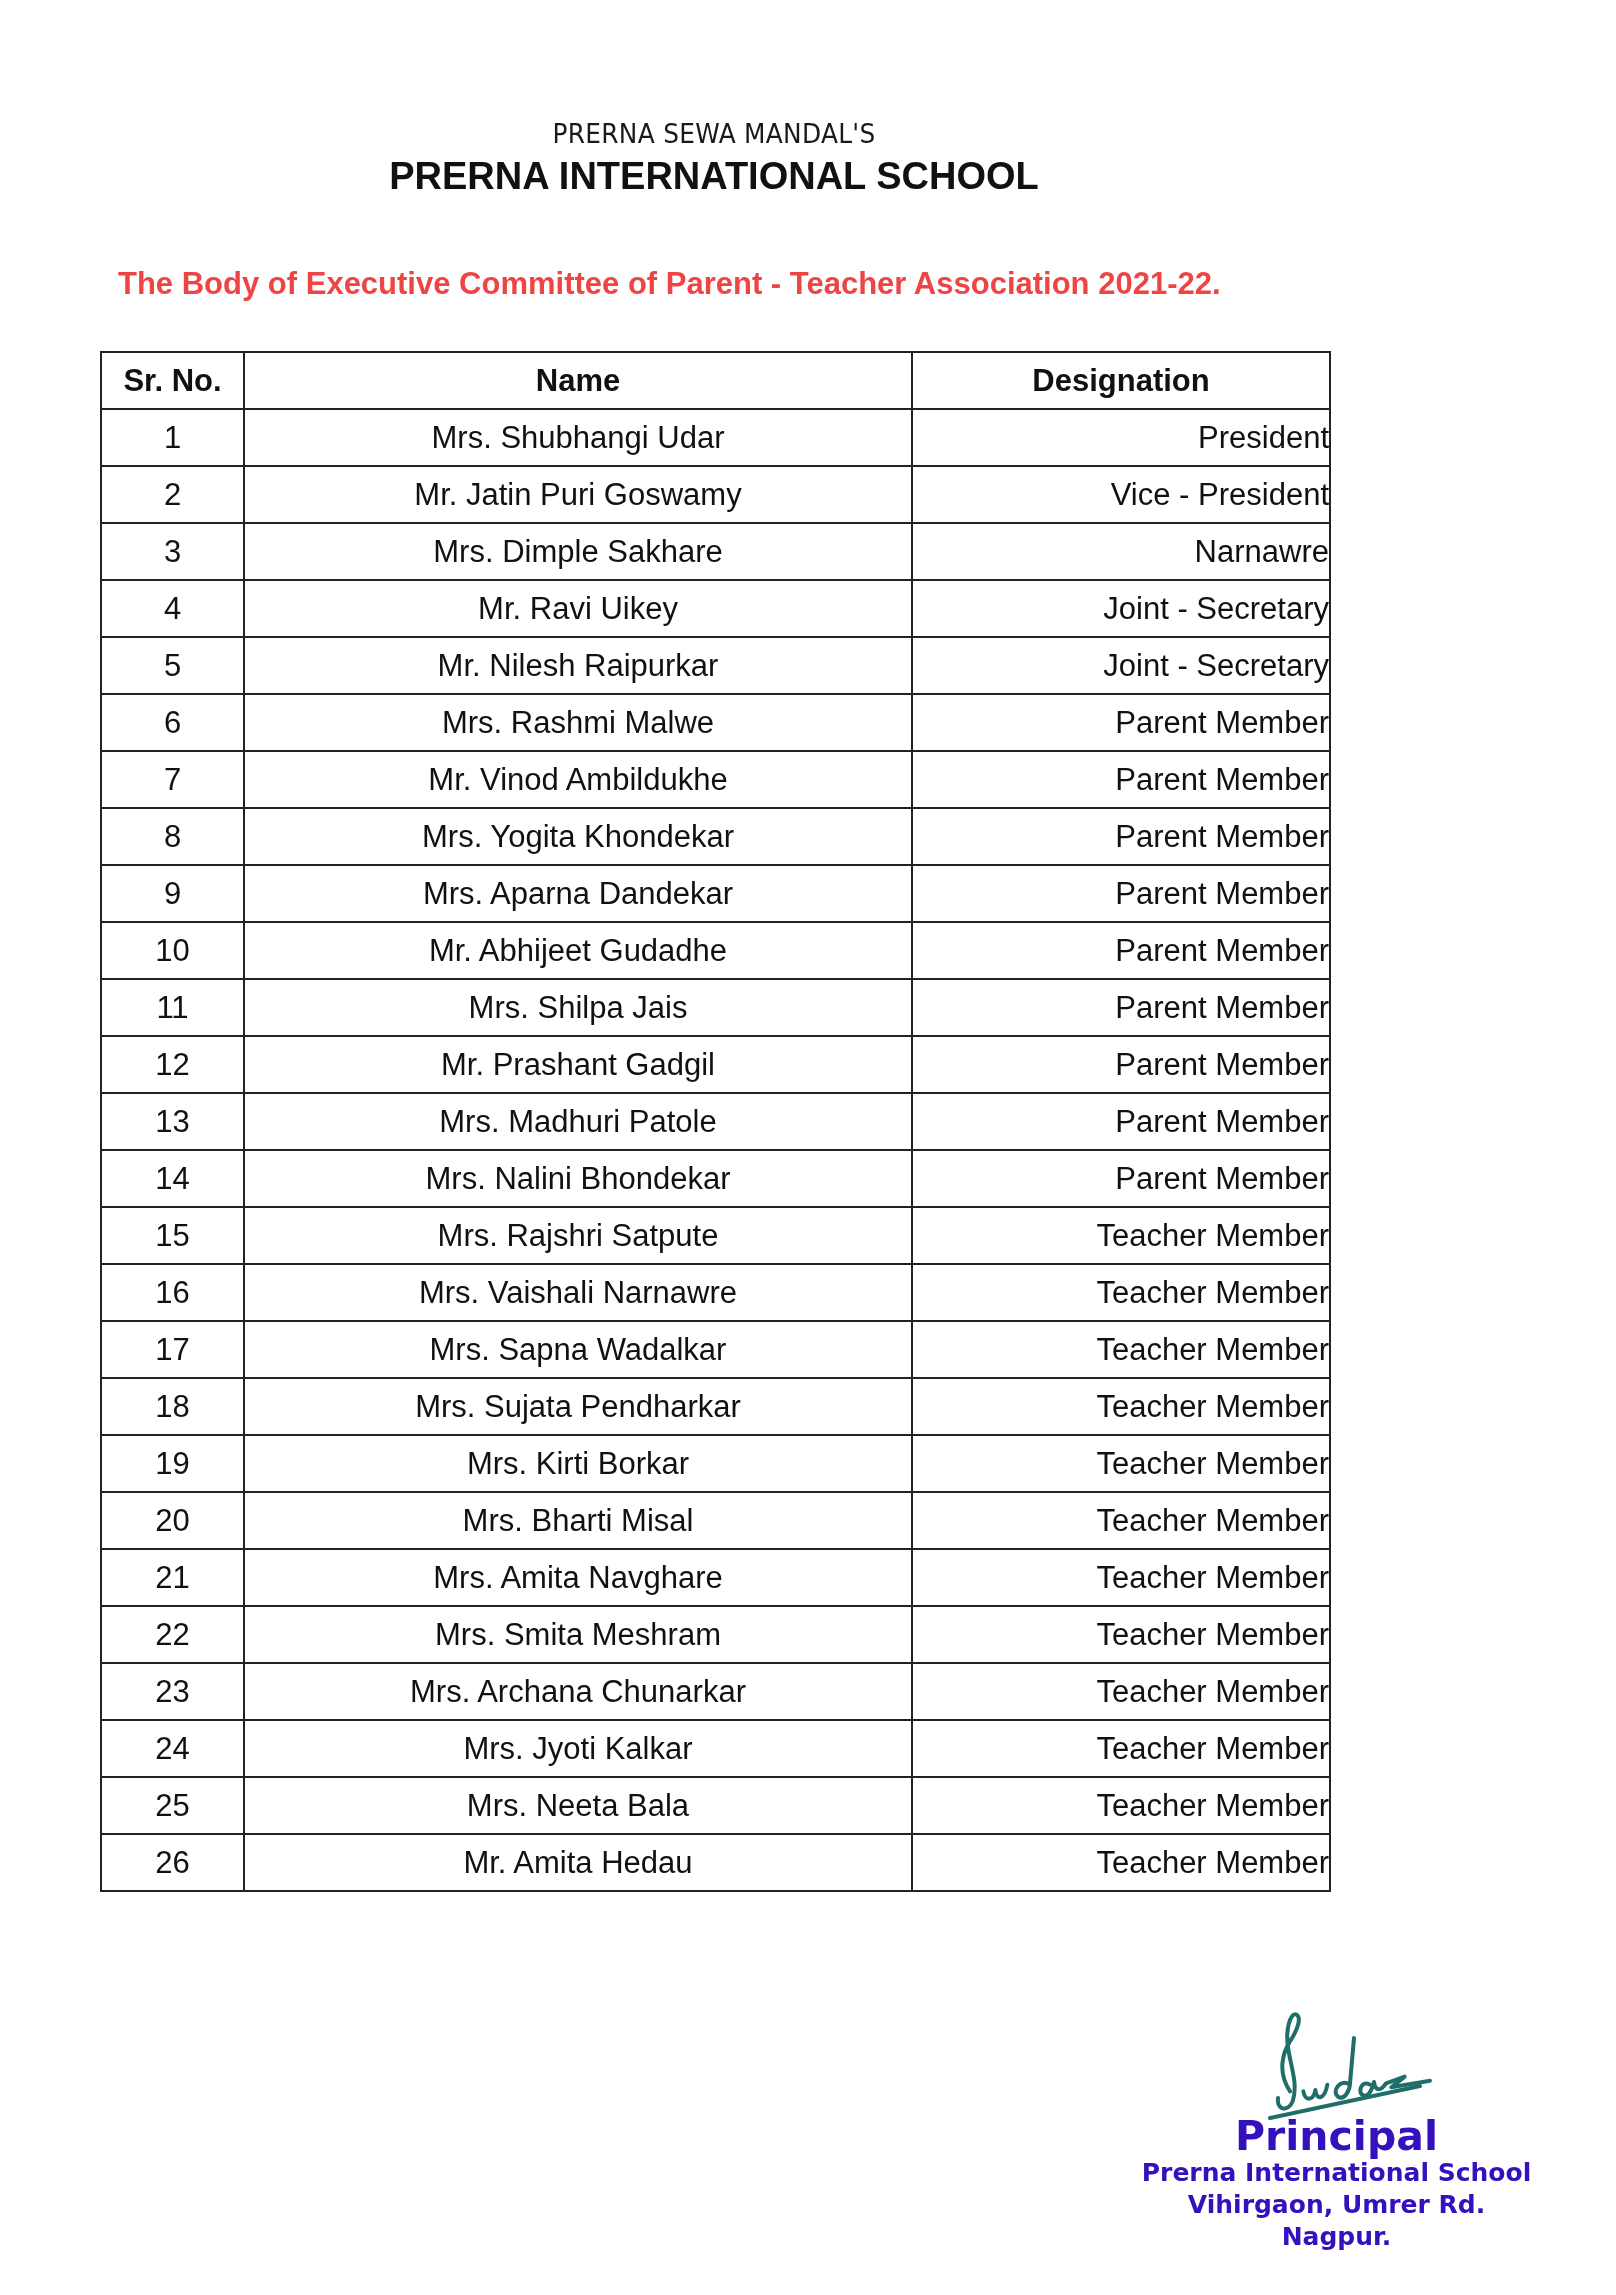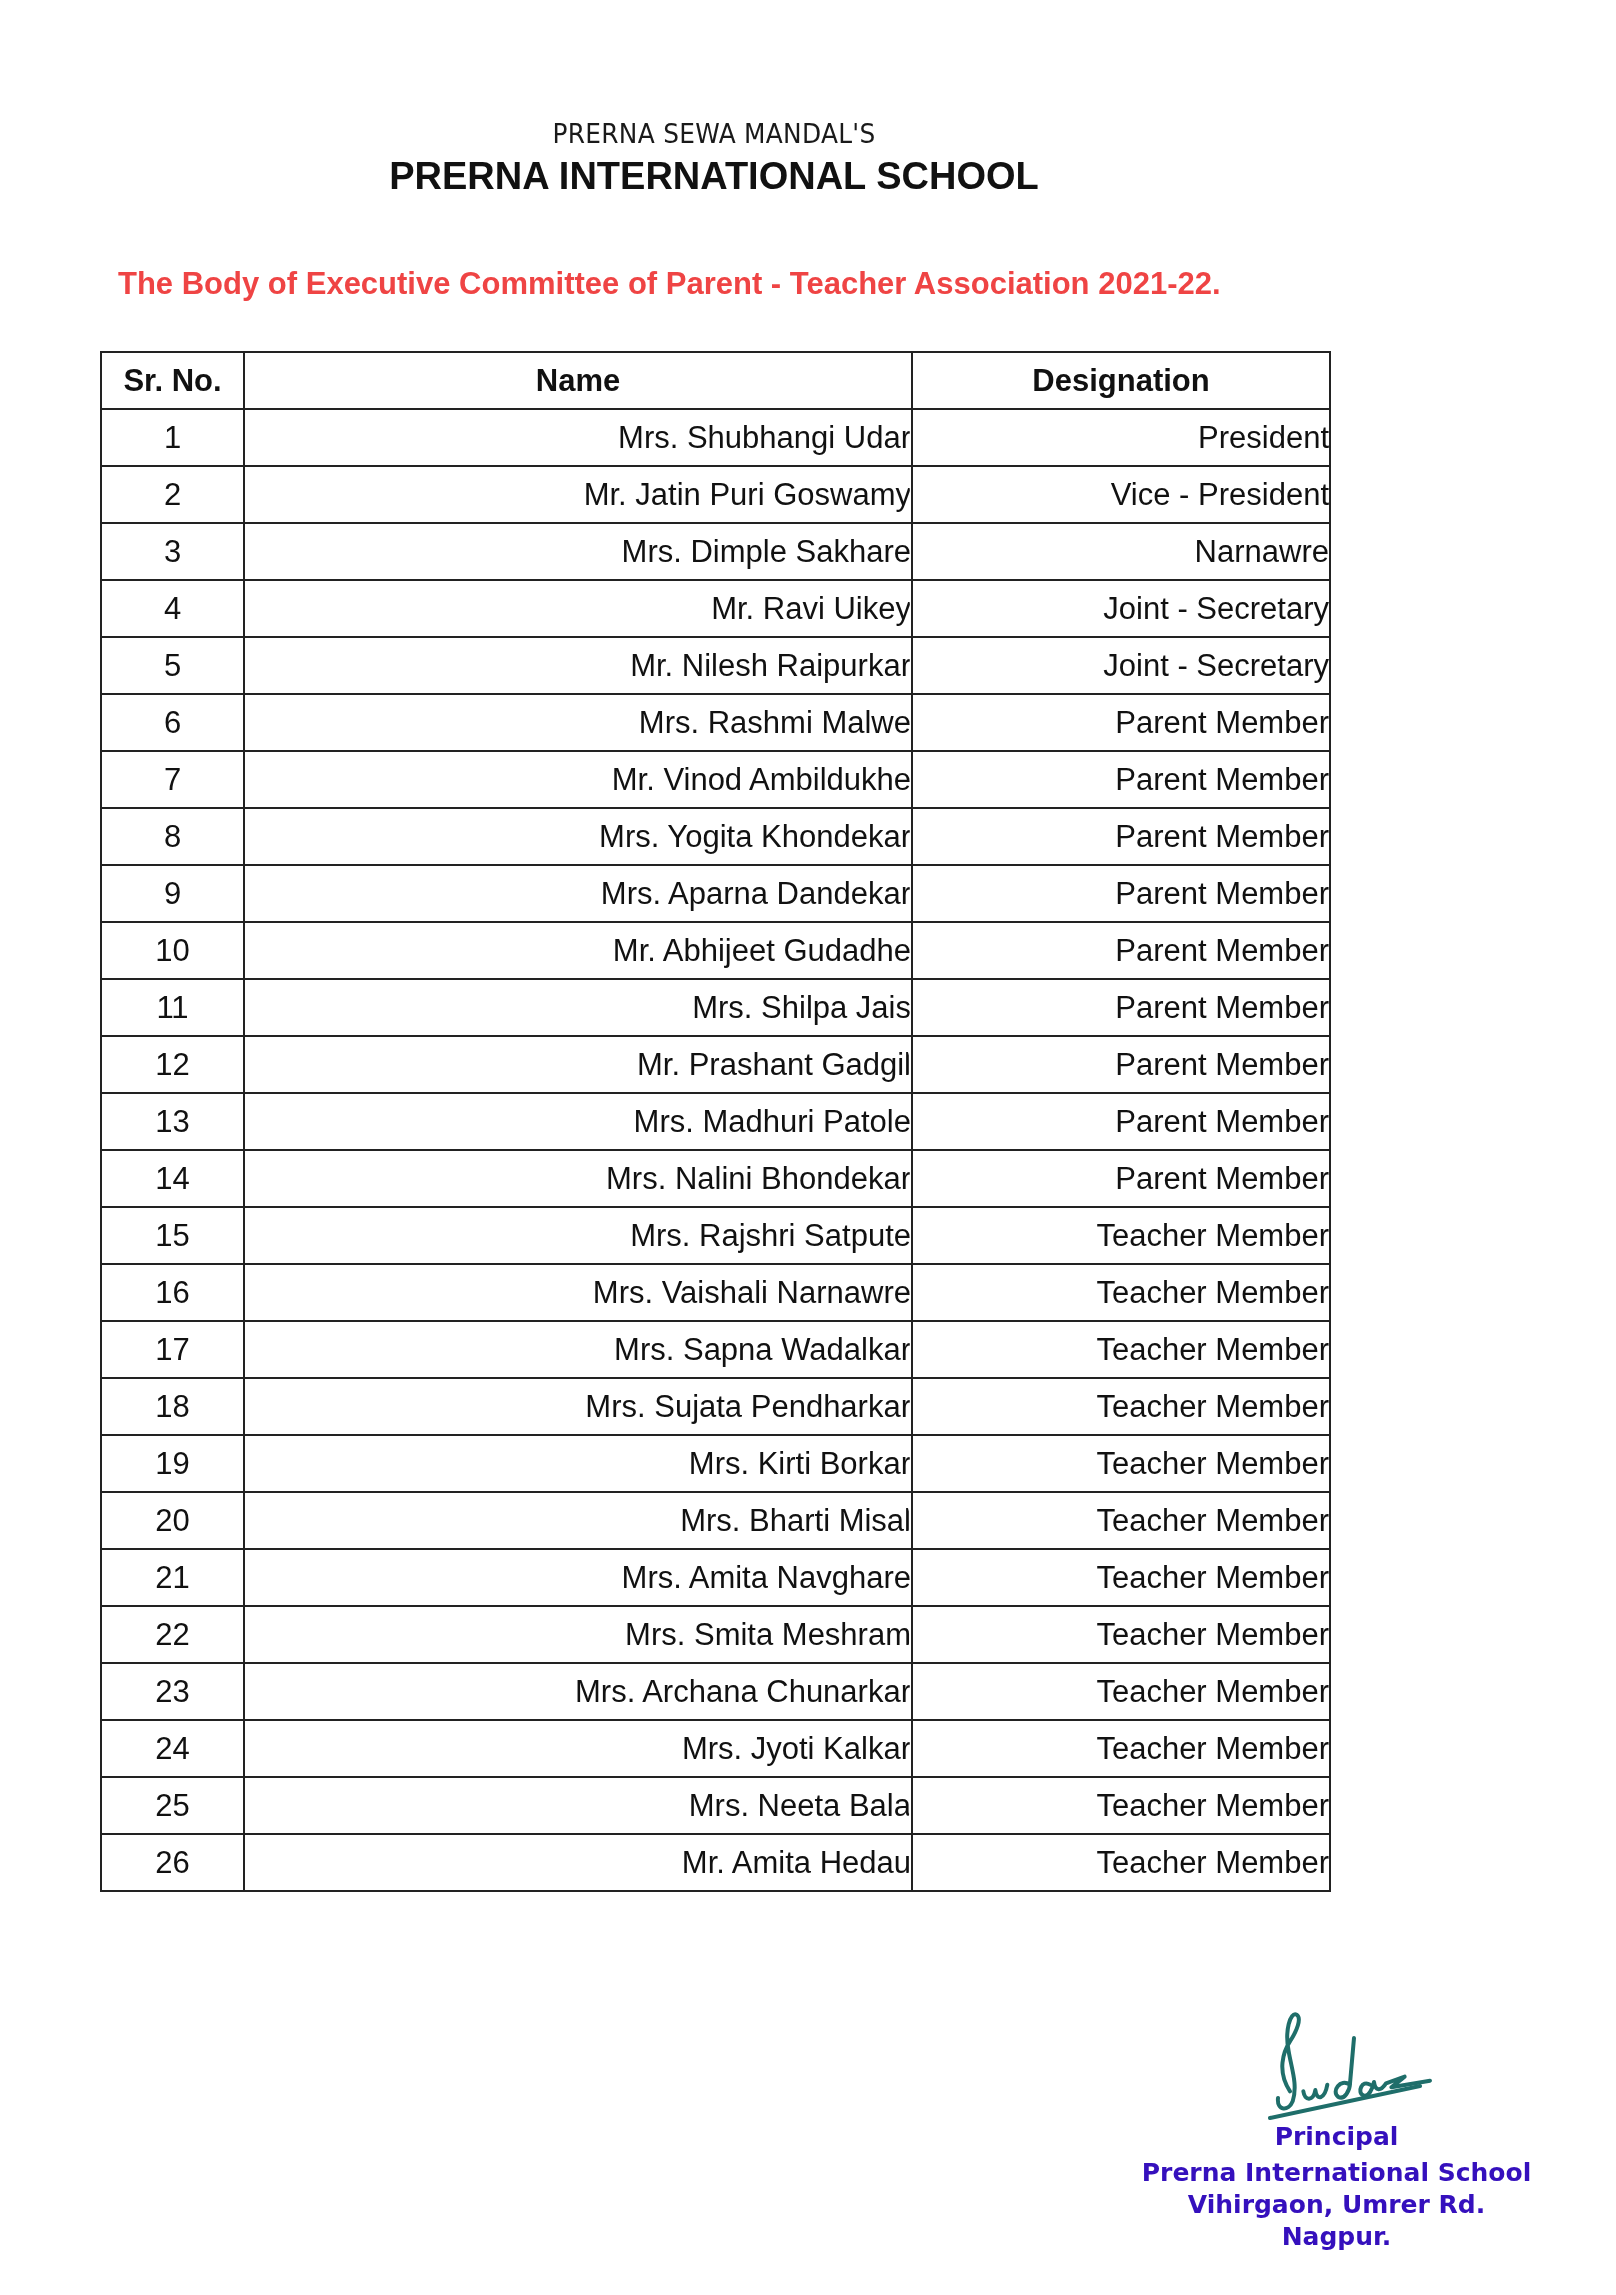--- a/index.html
+++ b/index.html
@@ -7,26 +7,26 @@
   .org { position: absolute; top: 118px; left: 0; width: 1428px; text-align: center; font-size: 27px; letter-spacing: 0.3px; color: #1a1a1a; font-family: "DejaVu Sans", sans-serif; font-weight: normal; transform: scaleX(0.92); transform-origin: 714px 0; }
   .school { position: absolute; top: 155px; left: 0; width: 1428px; text-align: center; font-size: 38px; font-weight: bold; color: #111; }
   .subtitle { position: absolute; top: 266px; left: 118px; width: 1209px; font-size: 31px; font-weight: bold; color: #ef4444; white-space: nowrap; }
   table.members { position: absolute; left: 100px; top: 351px; width: 1229px; border-collapse: collapse; table-layout: fixed; }
   table.members th, table.members td { border: 2px solid #222; height: 55px; padding: 0; font-size: 31px; vertical-align: middle; white-space: nowrap; overflow: hidden; }
   table.members th { font-weight: bold; text-align: center; height: 55px; }
   col.c-sr { width: 143px; }
   col.c-name { width: 668px; }
   col.c-des { width: 418px; }
   td.sr { text-align: center; }
-  td.name { text-align: right; padding-left: 8px; border-radius: 26px; }
+  td.name { text-align: center; padding-left: 8px; border-radius: 26px; }
   td.des { text-align: right; }
   .sign-block { position: absolute; left: 1136px; top: 2004px; width: 401px; }
   .signature { position: absolute; left: 114px; top: 6.7px; width: 200px; height: 114px; }
   .stamp { position: absolute; top: 112px; left: 0; width: 401px; text-align: center; color: #3510bd; font-weight: bold; font-family: "DejaVu Sans", sans-serif; }
-  .stamp .title { font-size: 25px; line-height: 41px; }
+  .stamp .title { font-size: 41px; line-height: 41px; }
   .stamp .line { font-size: 25px; line-height: 32px; }
 </style>
 </head>
 <body>
 
 <div>
   <div class="org">PRERNA SEWA MANDAL'S</div>
   <div class="school">PRERNA INTERNATIONAL SCHOOL</div>
   <div class="subtitle">The Body of Executive Committee of Parent - Teacher Association 2021-22.</div>
 

